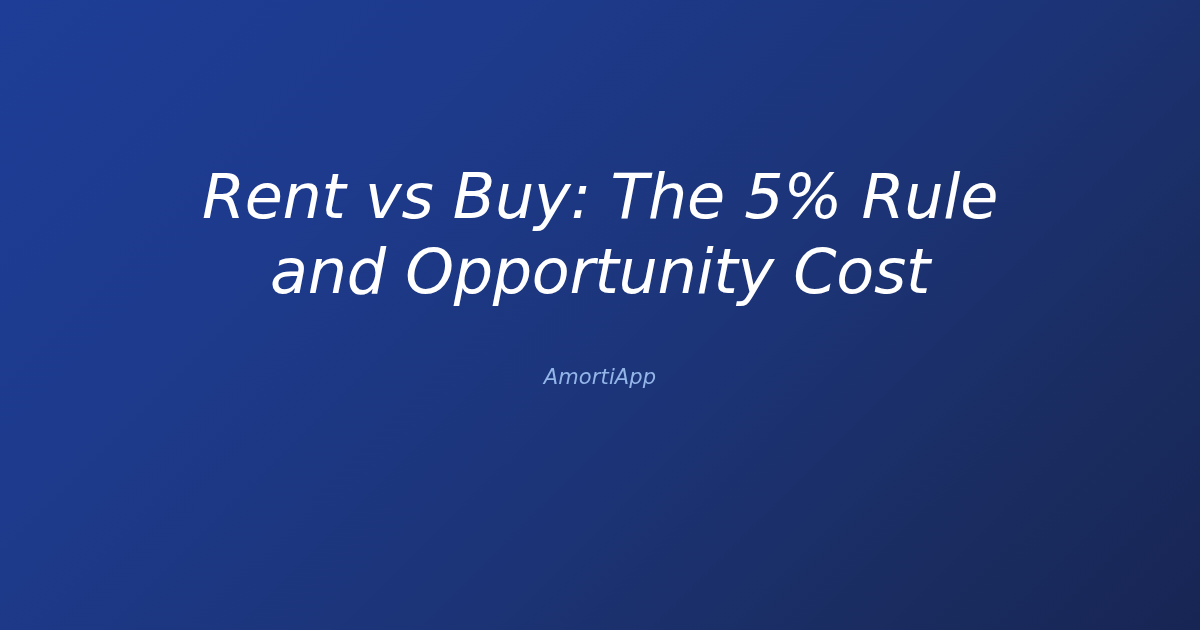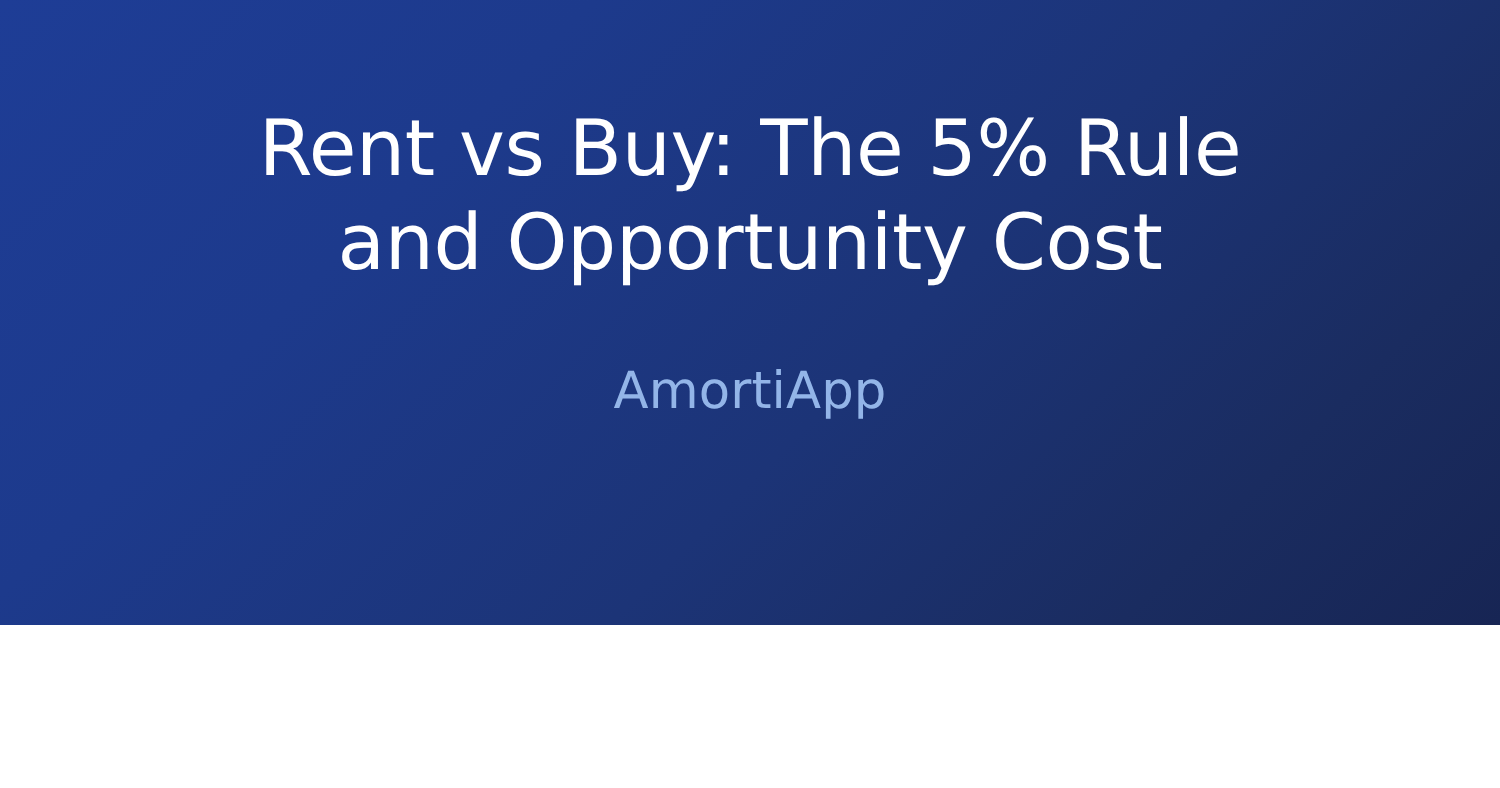--- a/index.html
+++ b/index.html
@@ -14,28 +14,29 @@
   body {
     font-family: "DejaVu Sans", "Liberation Sans", sans-serif;
     -webkit-font-smoothing: antialiased;
   }
 
   
   .og-card {
     position: relative;
     box-sizing: border-box;
     width: 1200px;
-    height: 500px;
+    height: 630px;
     display: flex;
     flex-direction: column;
     align-items: center;
     justify-content: center;
     background-color: #1e3a8a;
     background-image: linear-gradient(135deg, #1e3d96 0%, #1d3a8c 28%, #1c3477 58%, #1a2c60 82%, #172554 100%);
     overflow: hidden;
+    font-style: italic;
   }
 
   .card-inner {
     width: 1000px;
     max-width: 1000px;
     display: flex;
     flex-direction: column;
     align-items: center;
     justify-content: center;
     text-align: center;
@@ -54,21 +55,21 @@
     color: #ffffff;
     text-align: center;
     max-width: 880px;
   }
 
   .card-subtitle {
     margin: 0;
     padding: 0;
     margin-top: 54px;
     font-family: "DejaVu Sans", "Liberation Sans", sans-serif;
-    font-size: 41px;
+    font-size: 21px;
     font-weight: 400;
     line-height: 1.3;
     letter-spacing: 0.1px;
     color: #93b5e8;
     text-align: right;
   }
 </style>
 </head>
 <body>
 

